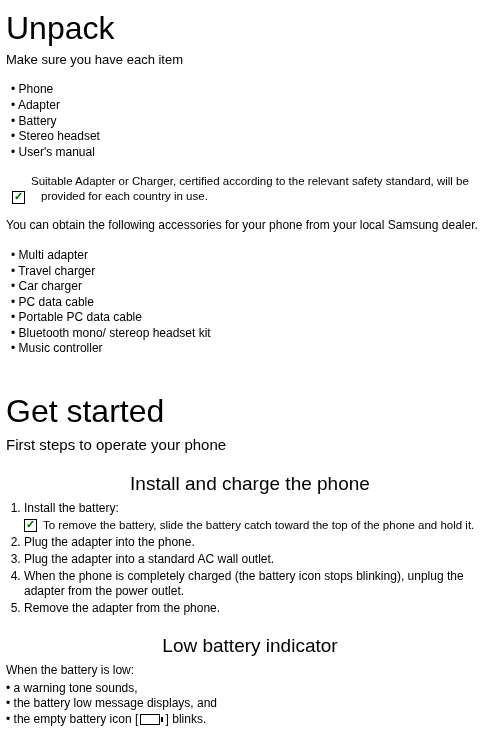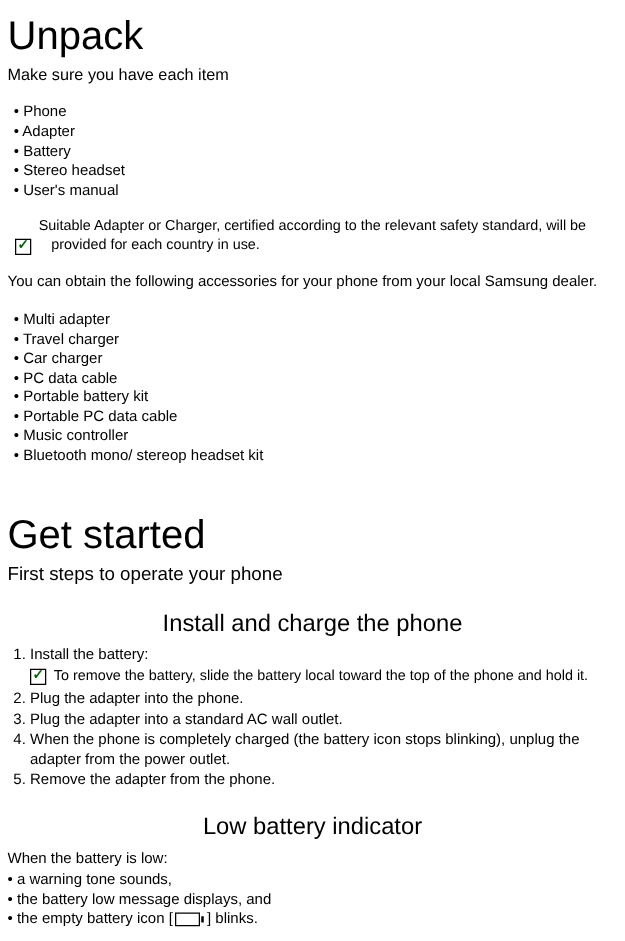--- a/index.html
+++ b/index.html
@@ -144,38 +144,37 @@
   <span class="note-text">Suitable Adapter or Charger, certified according to the relevant safety standard, will be provided for each country in use.</span>
 </div>
 
 <p class="para">You can obtain the following accessories for your phone from your local Samsung dealer.</p>
 
 <ul class="bullets">
   <li>Multi adapter</li>
   <li>Travel charger</li>
   <li>Car charger</li>
   <li>PC data cable</li>
-  <li>Portable battery kit</li>
   <li>Portable PC data cable</li>
+  <li>Bluetooth mono/ stereop headset kit</li>
   <li>Music controller</li>
-  <li>Bluetooth mono/ stereop headset kit</li>
 </ul>
 
 <div class="spacer"></div>
 
 <h1>Get started</h1>
 <p class="subtitle2">First steps to operate your phone</p>
 
 <h2>Install and charge the phone</h2>
 <ol class="numbers">
   <li>
     <span>Install the battery:</span>
     <div class="inner-note">
       <span class="note-icon"></span>
-      <span>To remove the battery, slide the battery local toward the top of the phone and hold it.</span>
+      <span>To remove the battery, slide the battery catch toward the top of the phone and hold it.</span>
     </div>
   </li>
   <li>Plug the adapter into the phone.</li>
   <li>Plug the adapter into a standard AC wall outlet.</li>
   <li>When the phone is completely charged (the battery icon stops blinking), unplug the adapter from the power outlet.</li>
   <li>Remove the adapter from the phone.</li>
 </ol>
 
 <h2>Low battery indicator</h2>
 

